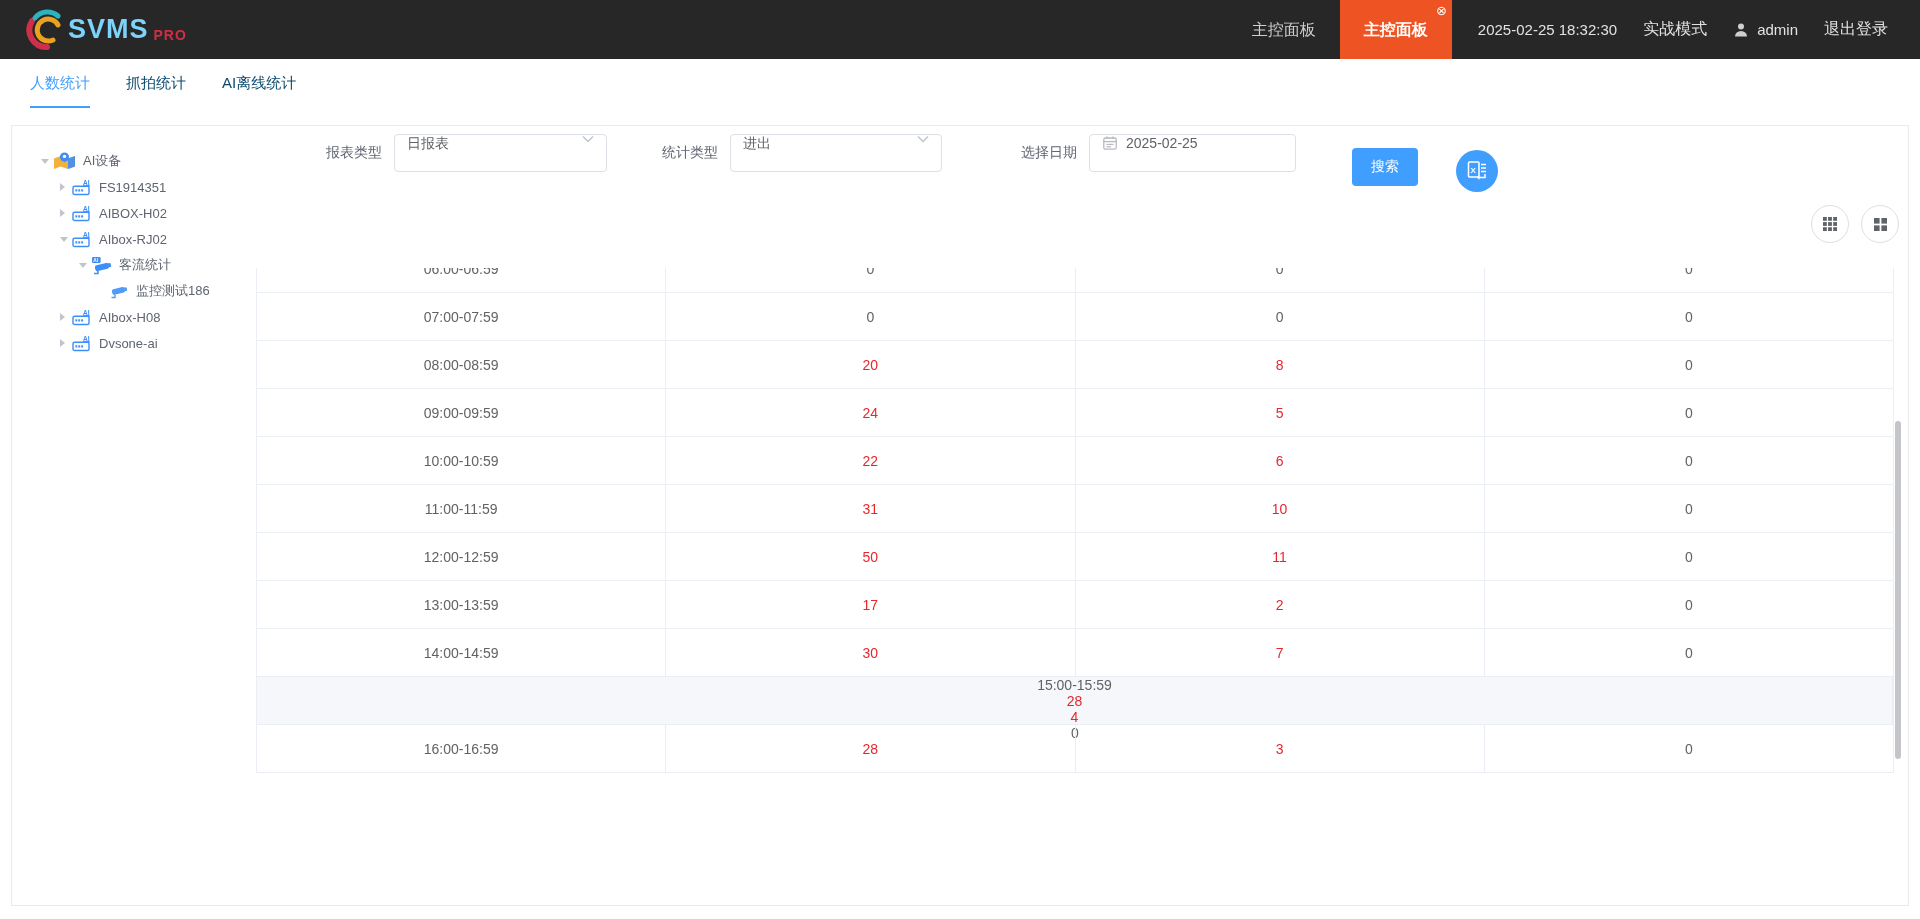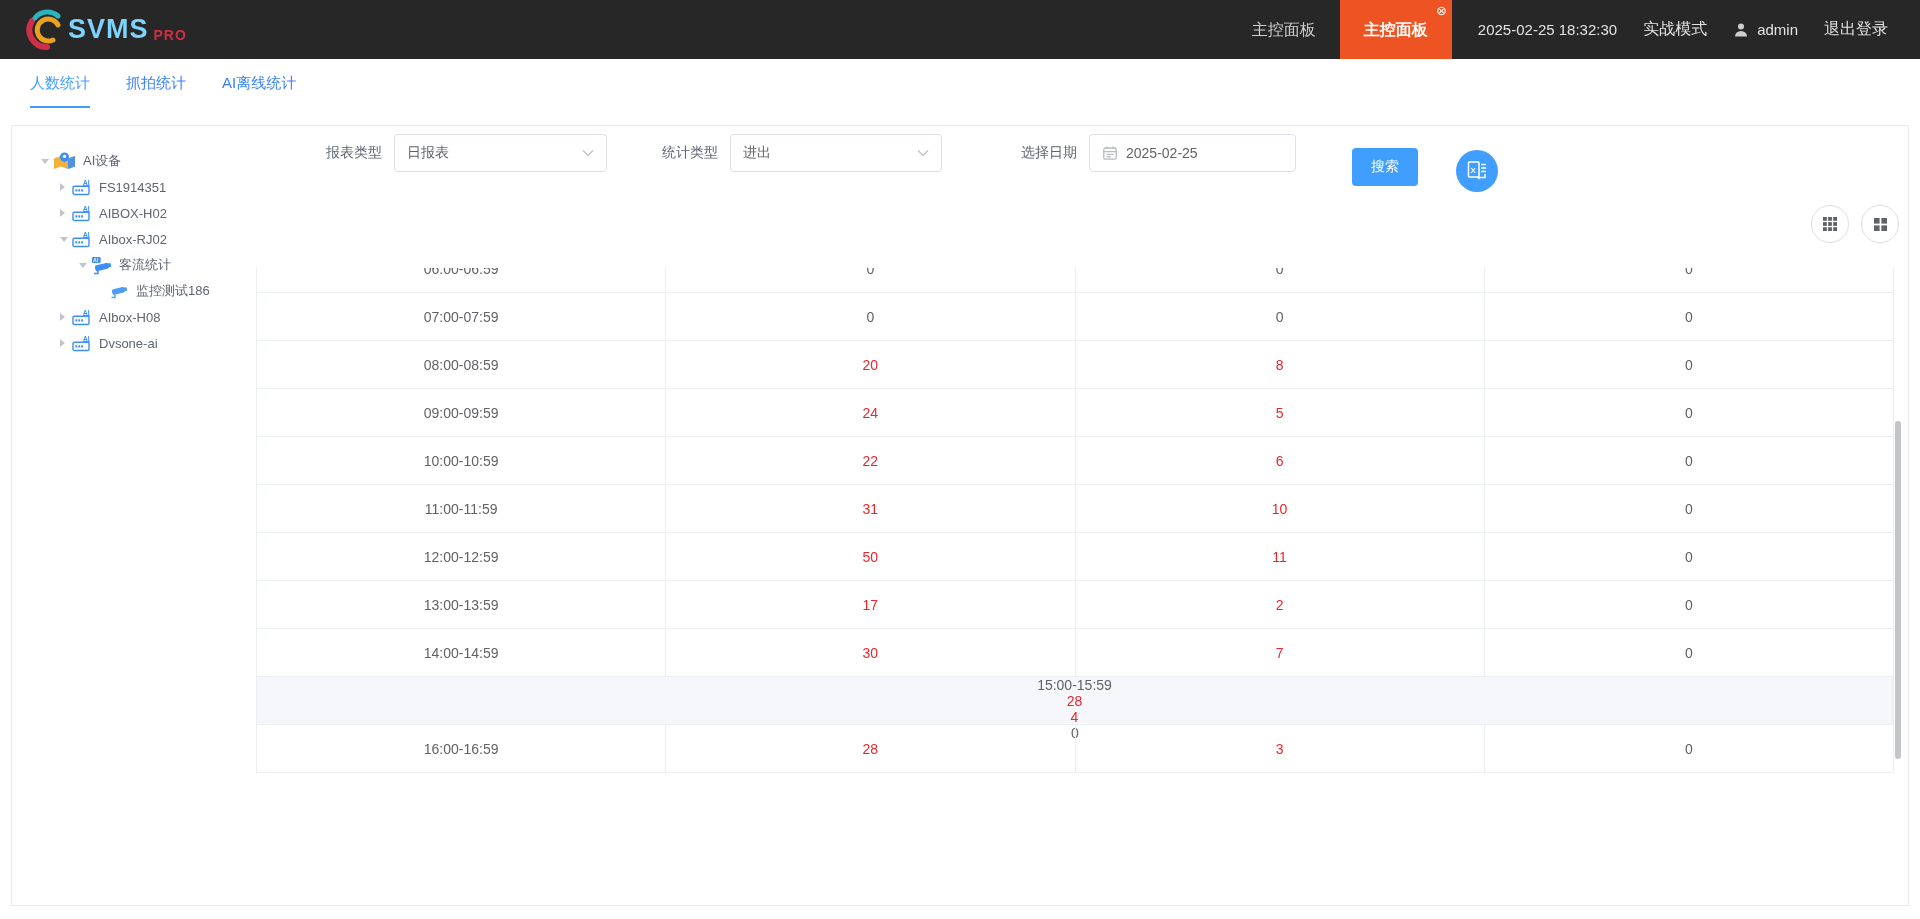--- a/index.html
+++ b/index.html
@@ -25,42 +25,42 @@
   .datetime { font-size:15px; color:#e2e2e2; }
   .mode { font-size:16px; color:#e2e2e2; cursor:pointer; }
   .userbox { display:flex; align-items:center; cursor:pointer; }
   .userbox svg { margin-right:8px; }
   .username { font-size:15px; color:#e2e2e2; }
   .logout { font-size:16px; color:#e2e2e2; cursor:pointer; }
 
   
   .tabbar { position:absolute; left:0; top:59px; width:1920px; height:49px; background:#fff;
             display:flex; align-items:stretch; padding-left:12px; }
-  .tab { line-height:47px; margin:0 18px; font-size:15px; color:#3b82f6; cursor:pointer;
+  .tab { line-height:47px; margin:0 18px; font-size:15px; color:#0c4a6e; cursor:pointer;
          border-bottom:2px solid transparent; }
   .tab.active { color:var(--accent,#409eff); border-bottom-color:var(--accent,#409eff); }
 
   
   .card { position:absolute; left:11px; top:125px; width:1898px; height:781px;
           background:#fff; border:1px solid #eaeaea; }
 
   
   .tree { position:absolute; left:19px; top:22px; width:230px; }
   .tree-row { display:flex; align-items:center; height:26px; font-size:13px; color:#5e6470; cursor:pointer; white-space:nowrap; }
   .caret { width:12px; display:flex; align-items:center; justify-content:flex-start; flex:0 0 12px; }
   .caret i { display:block; width:0; height:0; }
   .caret.col i { border-left:5px solid #c0c4cc; border-top:4px solid transparent; border-bottom:4px solid transparent; }
   .caret.exp i { border-top:5px solid #c0c4cc; border-left:4px solid transparent; border-right:4px solid transparent; }
   .tree-ico { margin-right:7px; display:flex; align-items:center; }
 
   
   .fgroup { position:absolute; top:8px; height:38px; display:flex; align-items:center; }
   .flabel { font-size:14px; color:#5e6470; margin-right:12px; }
   .select, .dateinput { height:38px; border:1px solid #dcdfe6; border-radius:4px; background:#fff;
-            display:flex; align-items:center; padding:0 12px; font-size:14px; color:#606266; cursor:pointer; }
+            display:flex; align-items:flex-start; padding:0 12px; font-size:14px; color:#606266; cursor:pointer; }
   .select .sval { flex:1; }
   .dateinput svg { margin-right:8px; }
   .search-btn { position:absolute; left:1340px; top:22px; width:66px; height:38px;
                 background:var(--accent,#409eff); color:#fff; font-size:14px; border:none;
                 border-radius:4px; cursor:pointer; font-family:inherit; }
   .excel-btn { position:absolute; left:1444px; top:24px; width:42px; height:42px; border-radius:50%;
                background:var(--accent,#409eff); display:flex; align-items:center; justify-content:center; cursor:pointer; }
 
   
   .circle-btn { position:absolute; top:79px; width:38px; height:38px; border-radius:50%;

